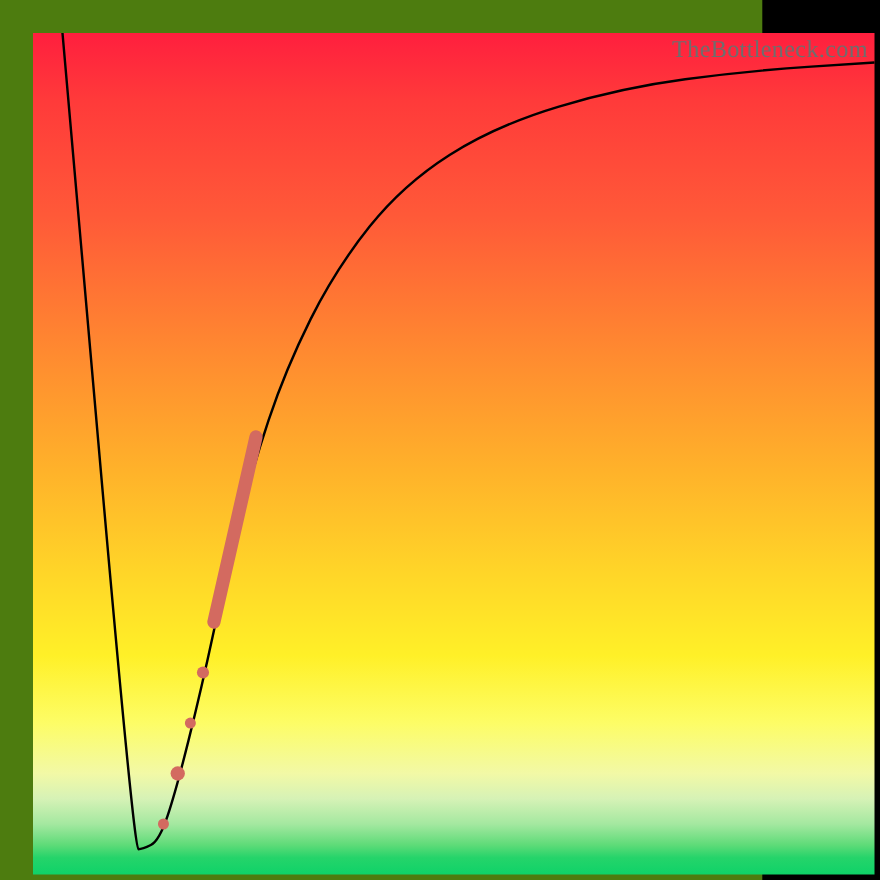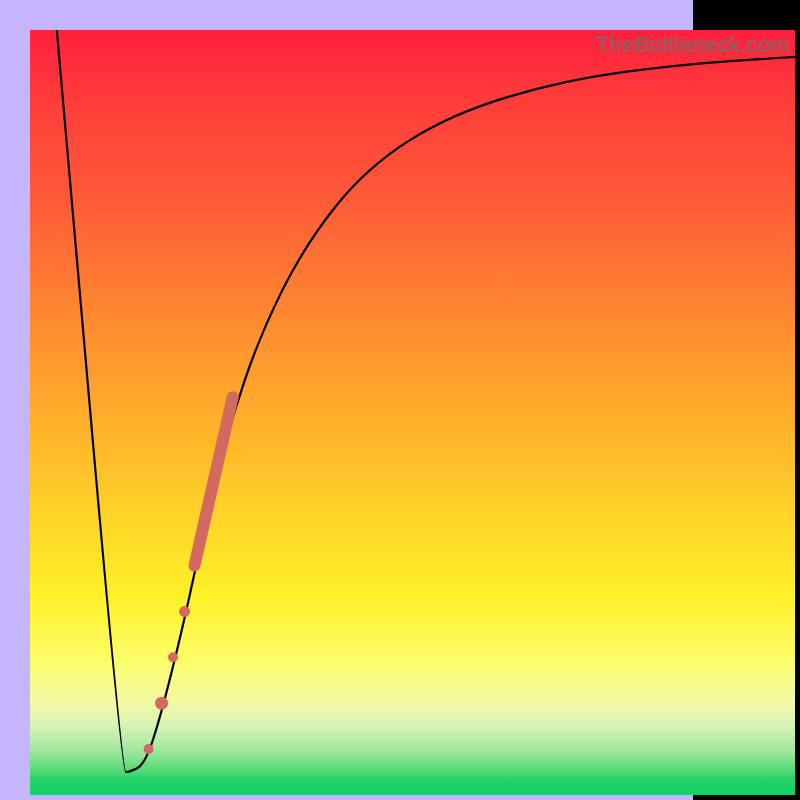--- a/index.html
+++ b/index.html
@@ -8,21 +8,22 @@
     width: 800px;
     height: 800px;
     overflow: hidden;
     background: #000;
     font-family: Arial, Helvetica, sans-serif;
   }
   .frame {
     position: relative;
     width: 693px;
     height: 800px;
-    background: #c4b5fd;
+    background: #4d7c0f;
+    font-family: Liberation Serif, serif;
   }
   .plot {
     position: absolute;
     left: 30px;
     top: 30px;
     width: 765px;
     height: 765px;
     
     background: linear-gradient(
       to bottom,

